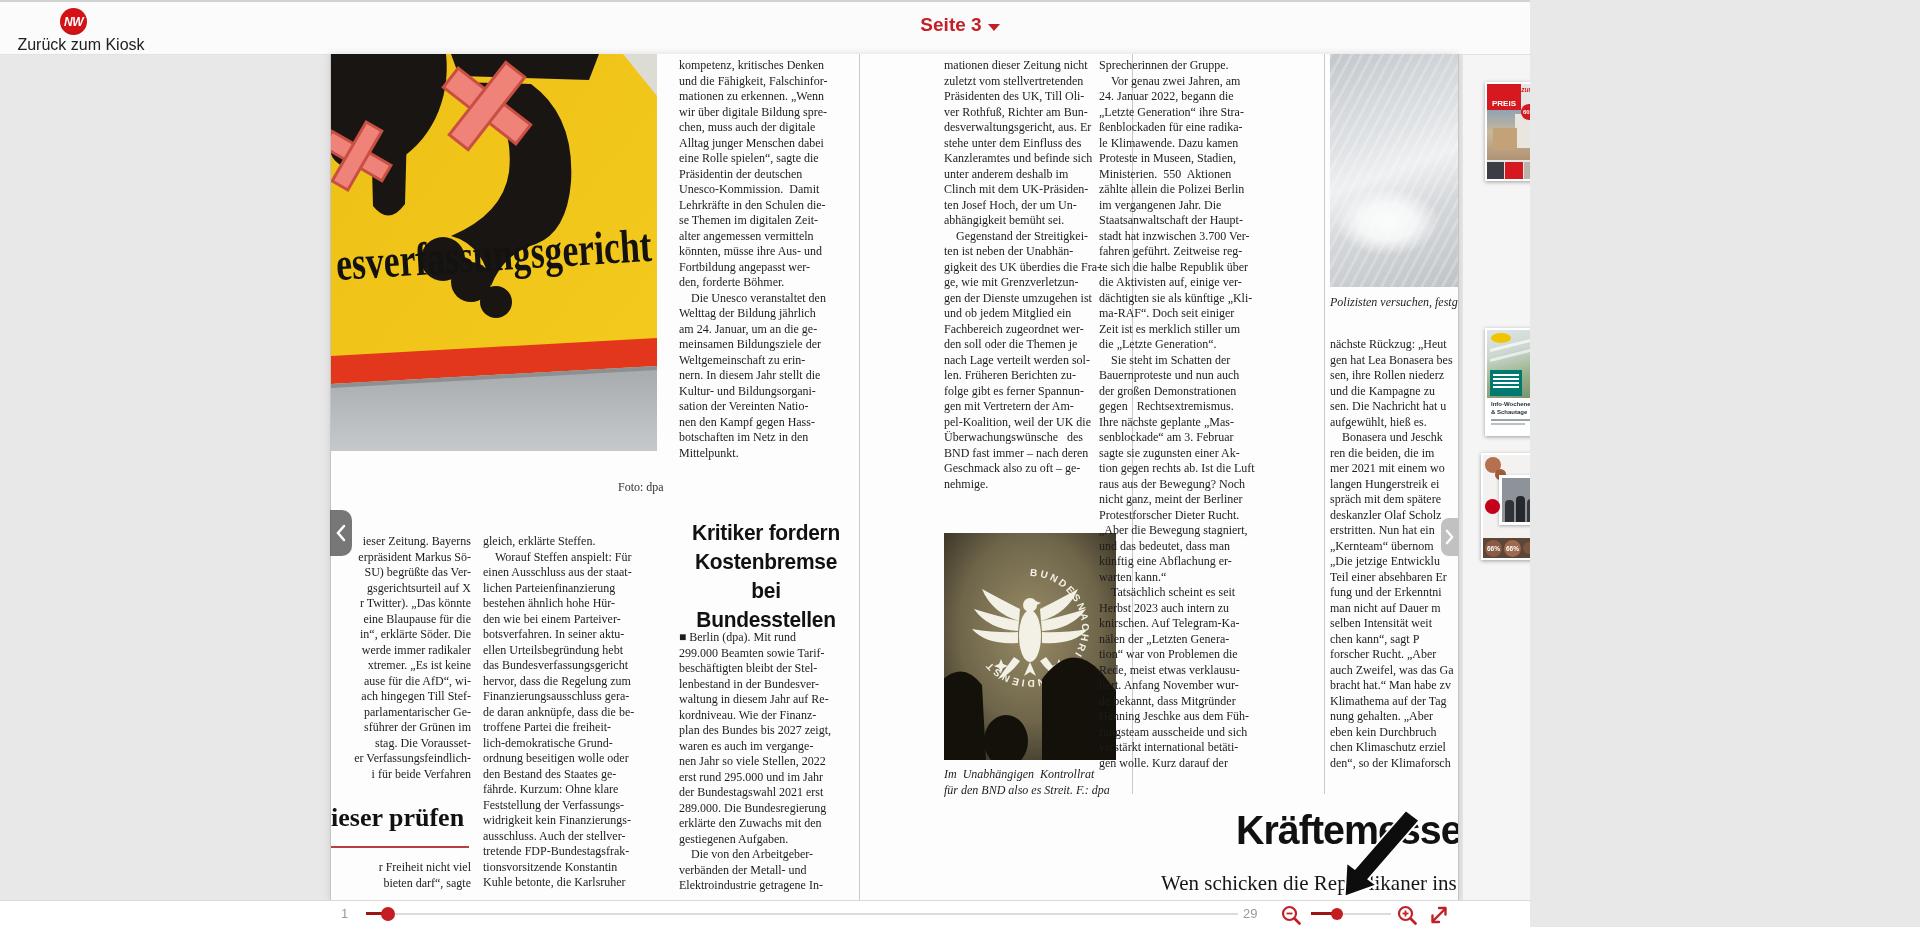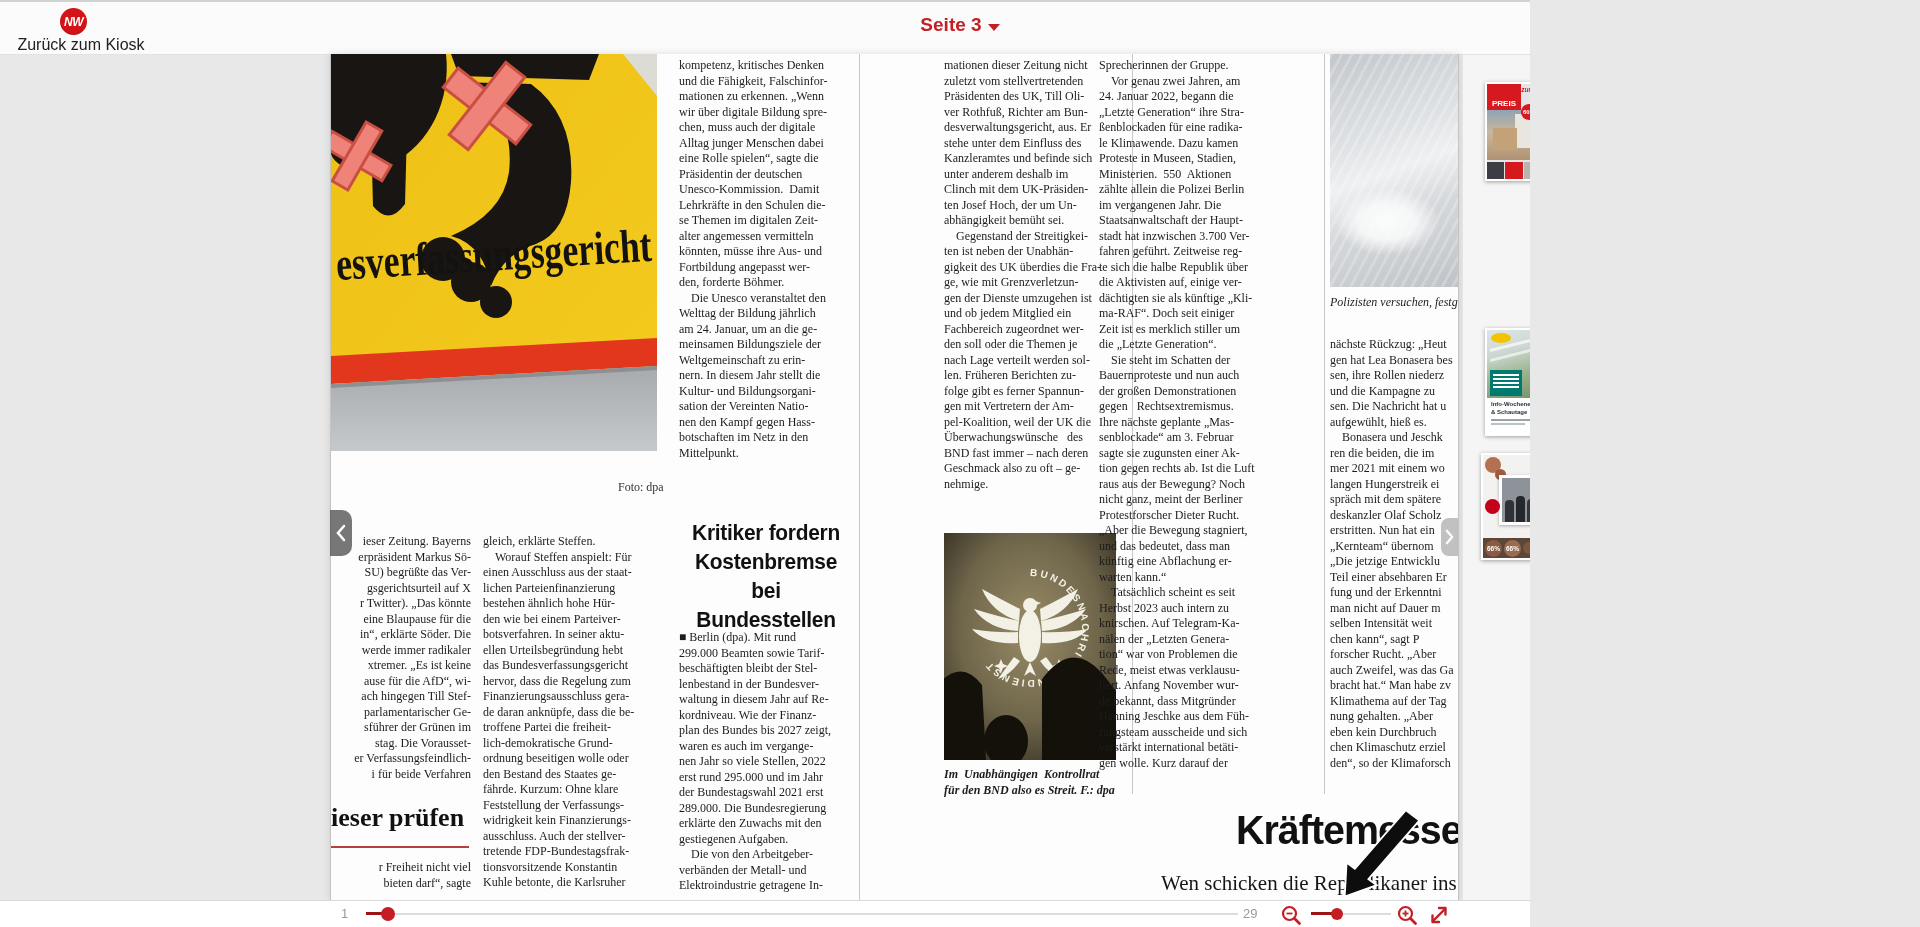--- a/index.html
+++ b/index.html
@@ -340,21 +340,21 @@
             <textPath href="#ringpath">BUNDESNACHRICHTENDIENST</textPath>
           </text>
 
           <g fill="#14110b">
             <path d="M-5,227 L-5,150 Q18,126 38,152 L42,227 Z"></path>
             <ellipse cx="62" cy="208" rx="22" ry="26"></ellipse>
             <path d="M98,227 L98,146 Q128,106 158,140 L172,158 L172,227 Z"></path>
           </g>
         </svg>
       </div>
-      <div class="caption" style="left:613px;top:712px;width:172px;font-weight:bold;"><span>Im  Unabhängigen  Kontrollrat</span><br><span>für den BND also es Streit. F.: dpa</span></div>
+      <div class="caption" style="left:613px;top:712px;width:172px;"><span>Im  Unabhängigen  Kontrollrat</span><br><span>für den BND also es Streit. F.: dpa</span></div>
 
       <div class="vrule" style="left:801px;top:0;height:740px;"></div>
 
       <div class="lines" style="left:768px;top:4px;width:177px;">Sprecherinnen der Gruppe.
  Vor genau zwei Jahren, am
 24. Januar 2022, begann die
 „Letzte Generation“ ihre Stra-
 ßenblockaden für eine radika-
 le Klimawende. Dazu kamen
 Proteste in Museen, Stadien,

